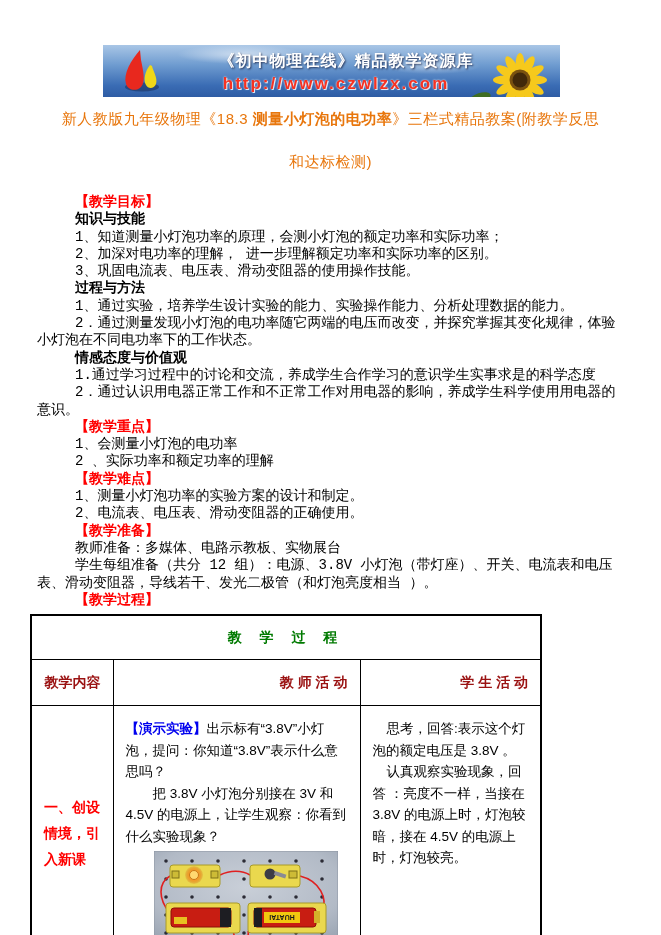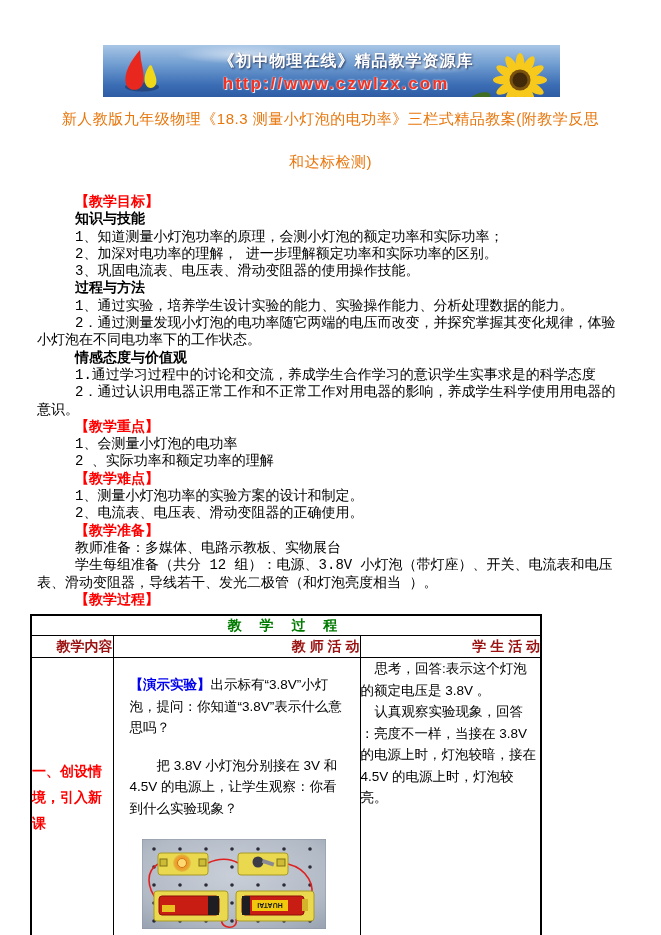--- a/index.html
+++ b/index.html
@@ -16,38 +16,38 @@
     font-weight:bold;font-size:16px;letter-spacing:1px;text-shadow:1px 1px 2px rgba(0,0,30,.65);white-space:nowrap;}
   .banner-url{position:absolute;left:98px;top:29px;width:270px;text-align:center;color:#f53222;
     font-weight:bold;font-size:17px;letter-spacing:2px;
     text-shadow:0 0 2px #fff,1px 1px 0 rgba(255,255,255,.8);white-space:nowrap;}
   .banner-logo{position:absolute;left:8px;top:3px;}
   .sunflower{position:absolute;right:0px;bottom:-9px;}
 
   
   .doc-title{position:absolute;left:30px;top:97px;width:601px;text-align:center;
     font-size:15px;line-height:43px;color:#e8760c;letter-spacing:.5px;}
-  .doc-title .em{font-weight:normal;text-align:center;}
+  .doc-title .em{font-weight:bold;text-align:center;}
 
   
   .content{position:absolute;left:37px;top:194px;width:592px;font-size:14px;line-height:17.3px;}
   .content p{margin:0;text-indent:38px;font-family:Liberation Mono, monospace;}
   .content p.hdr{color:#ff0000;font-weight:bold;}
   .content p.sub{font-weight:bold;}
 
   
   .process-table{position:absolute;left:30px;top:614px;width:510px;border-collapse:collapse;
     table-layout:fixed;border:2px solid #000;font-size:14px;}
-  .process-table td{border:1px solid #000;padding:0;}
+  .process-table td{border:1px solid #000;padding:12px;}
   .t-title{color:#007a00;font-weight:bold;text-align:center;letter-spacing:7px;height:19px;line-height:19px;}
   .t-head{color:#9b1313;font-weight:bold;text-align:right;height:21px;line-height:21px;}
   .body-row{height:200px;}
   .cell-content{vertical-align:middle;color:#ff0000;font-weight:bold;padding:4px 6px;line-height:26px;}
   .cell-teacher{vertical-align:top;padding:2px 6px 0 6px;line-height:21.5px;font-size:13.5px;}
-  .cell-teacher p{margin:16px;}
+  .cell-teacher p{margin:0;}
   .cell-teacher p.pind{text-indent:27px;}
   .cell-teacher .tag{color:#0000ee;font-weight:bold;}
   .cell-student{vertical-align:top;padding:2px 5px;line-height:21.5px;font-size:13.5px;}
   .cell-student p{margin:0;text-indent:14px;}
   .photo-wrap{margin:4px 0 0 28px;width:184px;height:90px;}
 </style>
 </head>
 <body>
 
 <div class="page">

